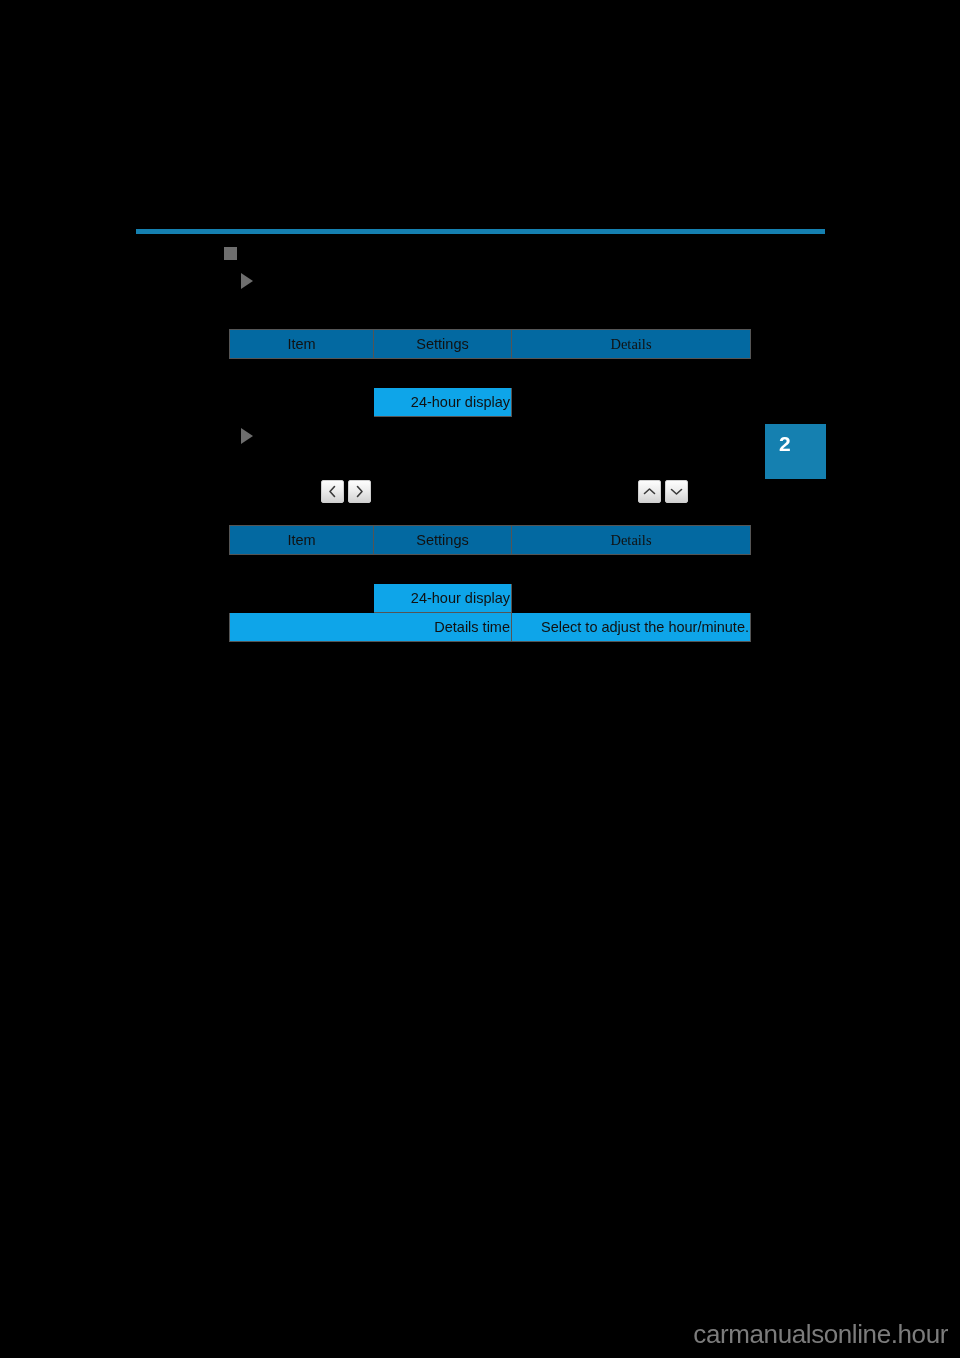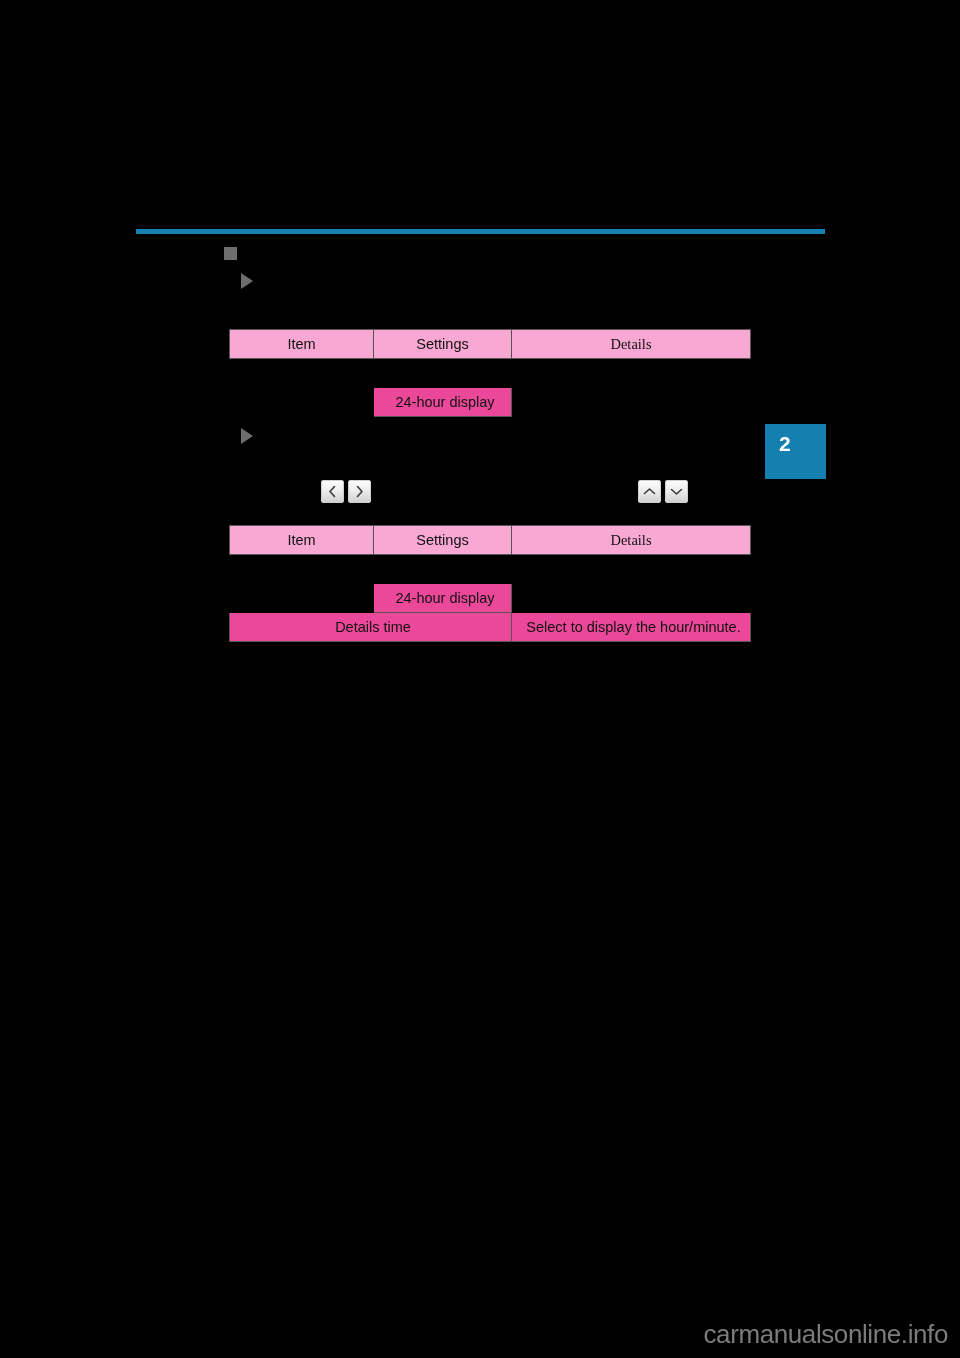--- a/index.html
+++ b/index.html
@@ -82,33 +82,33 @@
   }
   .spec-table th, .spec-table td {
     border: 1px solid #555;
     font-weight: normal;
     font-size: 14.5px;
     color: #111;
     height: 29px;
     box-sizing: border-box;
   }
   .spec-table th {
-    background: #f9a8d4;
+    background: #0369a1;
     text-align: center;
     vertical-align: middle;
   }
   .spec-table td.blank {
     background: #000000;
     border-color: #000000;
   }
   .spec-table td.cell {
-    background: #ec4899;
+    background: #0ea5e9;
     padding-left: 6px;
     vertical-align: middle;
-    text-align: center;
+    text-align: right;
   }
   .col-item  { width: 144px; }
   .col-set   { width: 138px; margin-top: 31px; }
   .col-det   { width: 239px; font-family: Liberation Serif, serif; }
 
   
   .nav-btn {
     position: absolute;
     width: 23px;
     height: 23px;
@@ -207,20 +207,20 @@
         <td class="blank"></td>
         <td class="blank"></td>
       </tr>
       <tr>
         <td class="blank"></td>
         <td class="cell">24-hour display</td>
         <td class="blank"></td>
       </tr>
       <tr>
         <td class="cell" colspan="2">Details time</td>
-        <td class="cell">Select to display the hour/minute.</td>
+        <td class="cell">Select to adjust the hour/minute.</td>
       </tr>
     </tbody>
   </table>
 
-  <div class="watermark">carmanualsonline.info</div>
+  <div class="watermark">carmanualsonline.hour</div>
 
 </div>
 
 </body></html>

